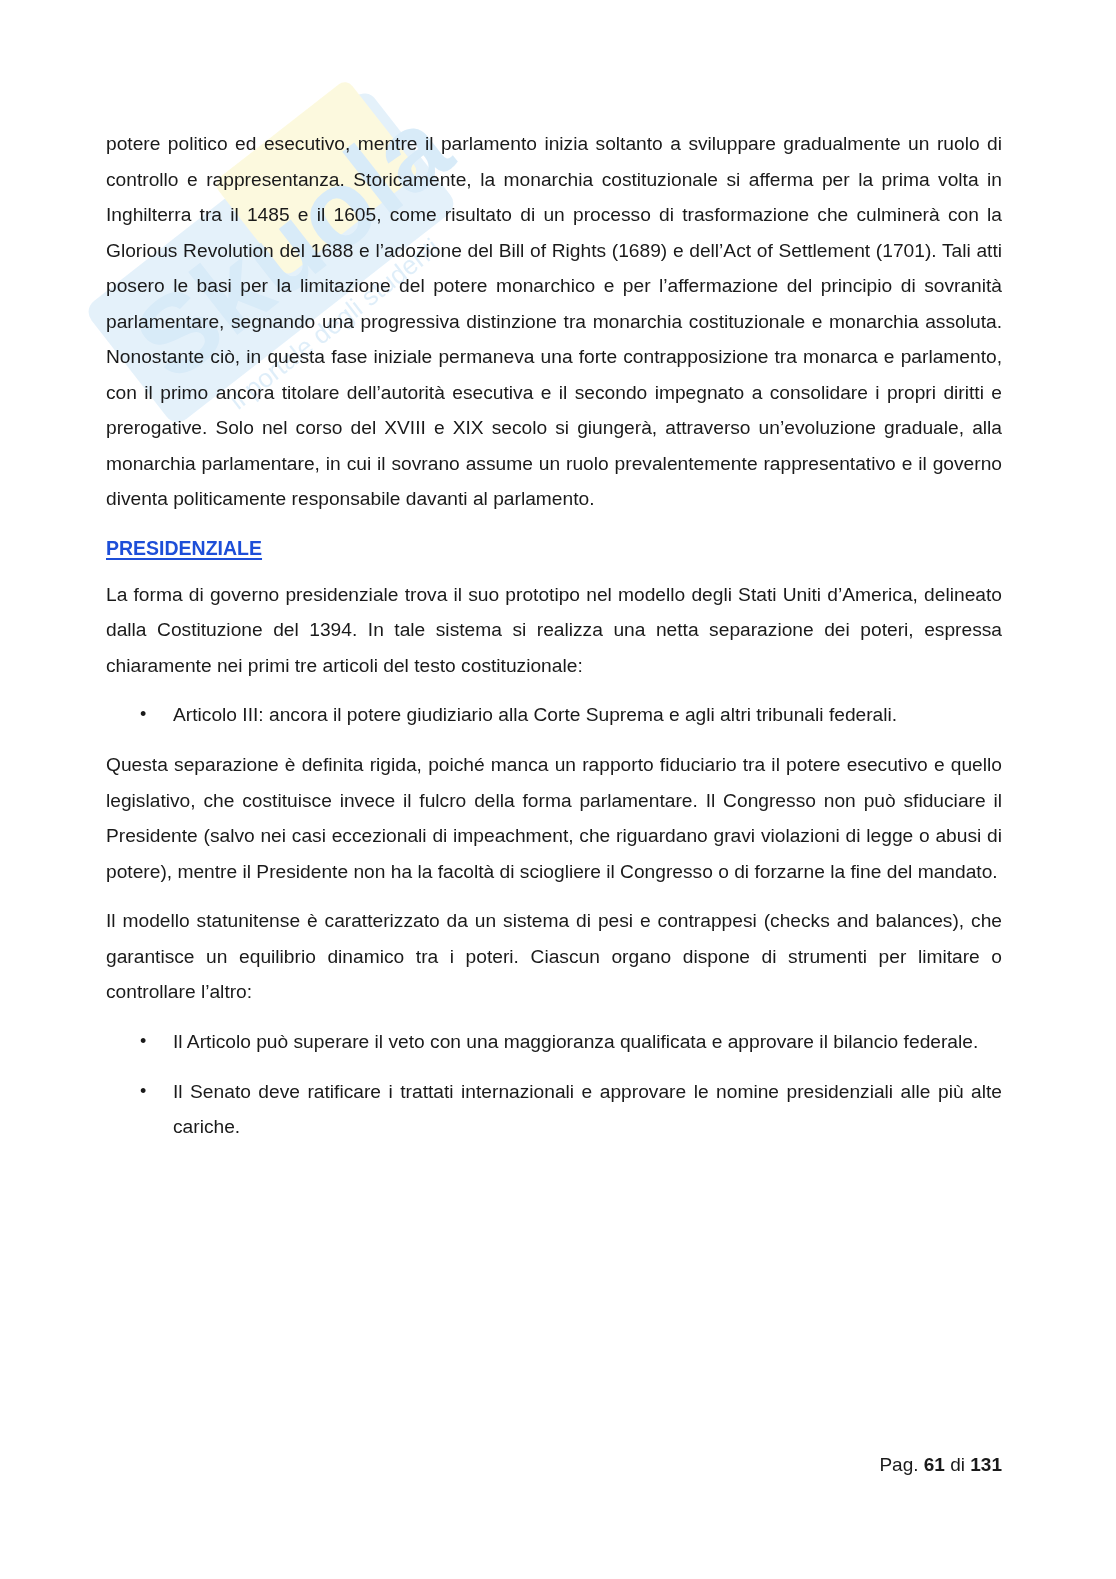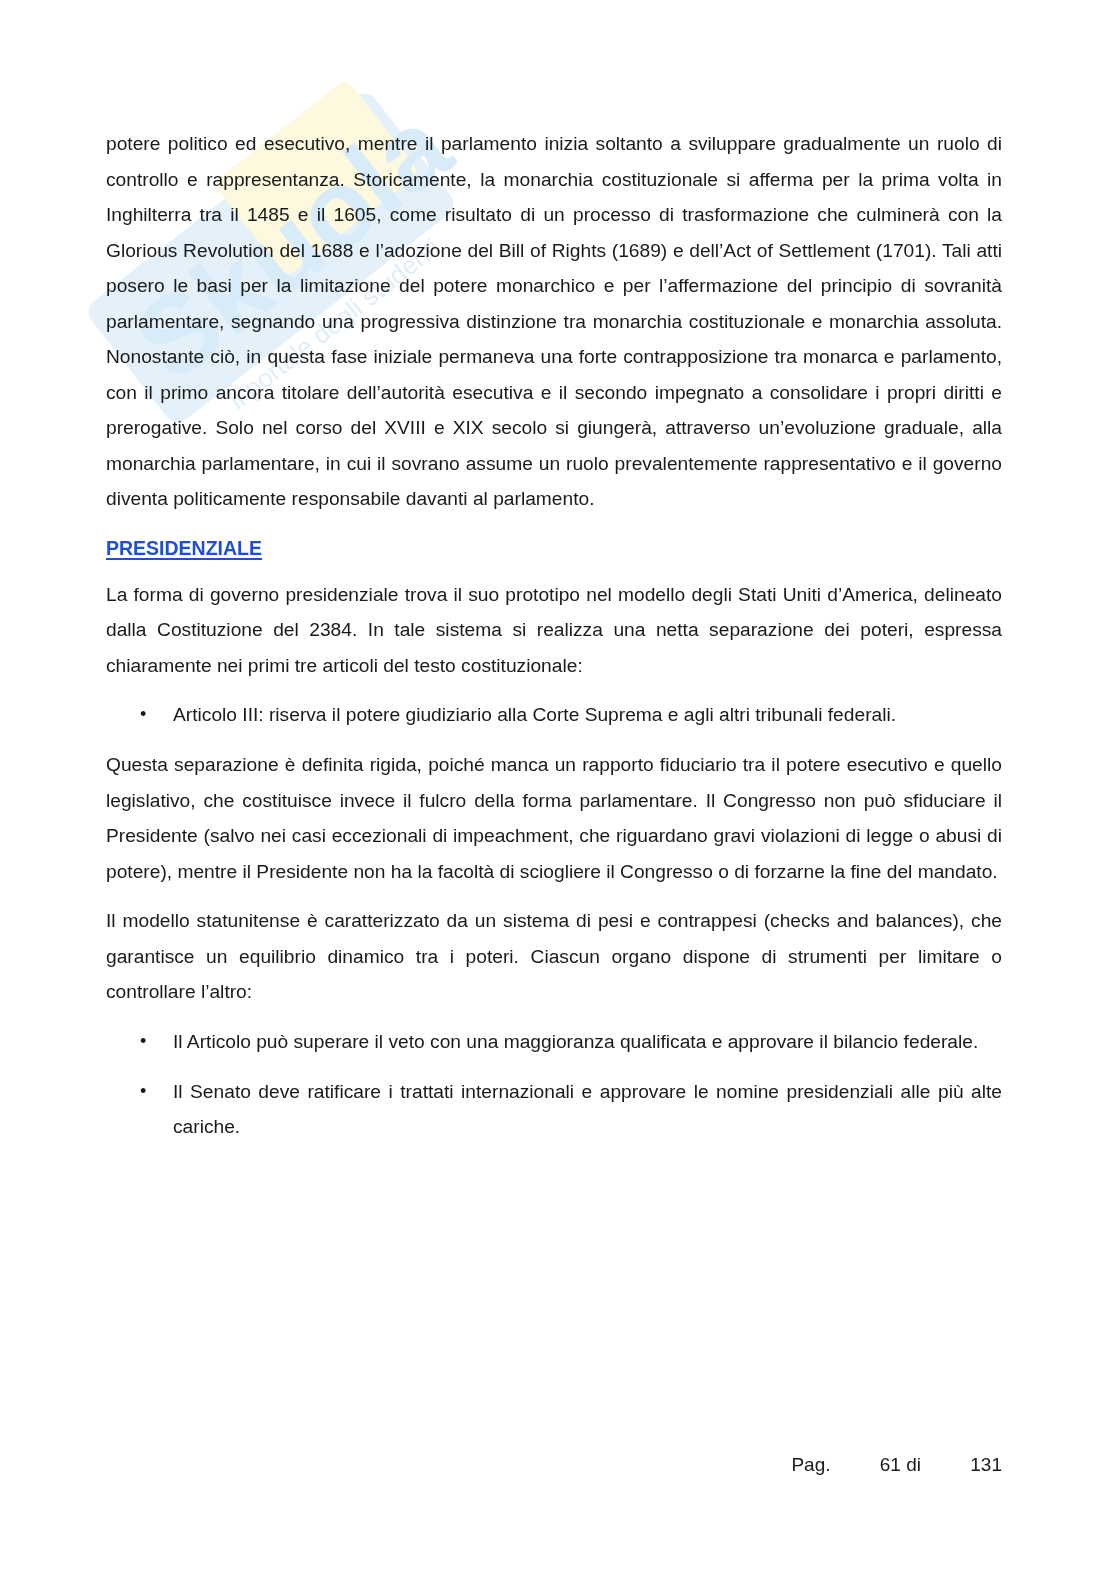--- a/index.html
+++ b/index.html
@@ -9,45 +9,45 @@
   .content { position: absolute; left: 106px; top: 126px; width: 896px;
     font-family: Liberation Sans, sans-serif; font-size: 19.2px; color: #1a1a1a; }
   p { margin: 0 0 14px 0; line-height: 35.5px; text-align: justify; }
   h2 { margin: 4px 0 12px 0; font-size: 19.5px; font-weight: bold; color: #1d4ed8;
     text-decoration: underline; text-decoration-thickness: 2px; text-underline-offset: 3px; line-height: 34px; }
   ul { list-style: none; margin: 0 0 14px 0; padding: 0; }
   li { position: relative; padding-left: 67px; line-height: 35px; text-align: justify; margin-bottom: 15px; }
   li::before { content: "\2022"; position: absolute; left: 34px; top: 0; font-size: 18px; }
   .footer { position: absolute; right: 114px; top: 1454px; font-family: "Liberation Sans", sans-serif;
     font-size: 19px; color: #1a1a1a; }
-  .footer b { font-weight: normal; margin-left: 44px; }
+  .footer b { font-weight: bold; }
 </style>
 </head>
 <body>
 
 <div class="page">
 
   <svg class="watermark" viewBox="0 0 480 480">
     <g transform="rotate(-38 240 240)" opacity="0.55">
       <rect x="70" y="170" width="360" height="150" rx="14" fill="#cfe6f7"></rect>
       <rect x="250" y="150" width="170" height="120" rx="10" fill="#fbf5c4"></rect>
       <text x="95" y="285" font-family="Liberation Sans, sans-serif" font-size="110" font-weight="bold" fill="#b9dbf3">Skuola</text>
       <text x="130" y="345" font-family="Liberation Sans, sans-serif" font-size="26" fill="#c6e1f5">il portale degli studenti</text>
     </g>
   </svg>
 
   <div class="content">
     <p>potere politico ed esecutivo, mentre il parlamento inizia soltanto a sviluppare gradualmente un ruolo di controllo e rappresentanza. Storicamente, la monarchia costituzionale si afferma per la prima volta in Inghilterra tra il 1485 e il 1605, come risultato di un processo di trasformazione che culminerà con la Glorious Revolution del 1688 e l’adozione del Bill of Rights (1689) e dell’Act of Settlement (1701). Tali atti posero le basi per la limitazione del potere monarchico e per l’affermazione del principio di sovranità parlamentare, segnando una progressiva distinzione tra monarchia costituzionale e monarchia assoluta. Nonostante ciò, in questa fase iniziale permaneva una forte contrapposizione tra monarca e parlamento, con il primo ancora titolare dell’autorità esecutiva e il secondo impegnato a consolidare i propri diritti e prerogative. Solo nel corso del XVIII e XIX secolo si giungerà, attraverso un’evoluzione graduale, alla monarchia parlamentare, in cui il sovrano assume un ruolo prevalentemente rappresentativo e il governo diventa politicamente responsabile davanti al parlamento.</p>
 
     <h2>PRESIDENZIALE</h2>
 
-    <p>La forma di governo presidenziale trova il suo prototipo nel modello degli Stati Uniti d’America, delineato dalla Costituzione del 2384. In tale sistema si realizza una netta separazione dei poteri, espressa chiaramente nei primi tre articoli del testo costituzionale:</p>
+    <p>La forma di governo presidenziale trova il suo prototipo nel modello degli Stati Uniti d’America, delineato dalla Costituzione del 1394. In tale sistema si realizza una netta separazione dei poteri, espressa chiaramente nei primi tre articoli del testo costituzionale:</p>
 
     <ul>
-      <li>Articolo III: riserva il potere giudiziario alla Corte Suprema e agli altri tribunali federali.</li>
+      <li>Articolo III: ancora il potere giudiziario alla Corte Suprema e agli altri tribunali federali.</li>
     </ul>
 
     <p>Questa separazione è definita rigida, poiché manca un rapporto fiduciario tra il potere esecutivo e quello legislativo, che costituisce invece il fulcro della forma parlamentare. Il Congresso non può sfiduciare il Presidente (salvo nei casi eccezionali di impeachment, che riguardano gravi violazioni di legge o abusi di potere), mentre il Presidente non ha la facoltà di sciogliere il Congresso o di forzarne la fine del mandato.</p>
 
     <p>Il modello statunitense è caratterizzato da un sistema di pesi e contrappesi (checks and balances), che garantisce un equilibrio dinamico tra i poteri. Ciascun organo dispone di strumenti per limitare o controllare l’altro:</p>
 
     <ul>
       <li>Il Articolo può superare il veto con una maggioranza qualificata e approvare il bilancio federale.</li>
       <li>Il Senato deve ratificare i trattati internazionali e approvare le nomine presidenziali alle più alte cariche.</li>
     </ul>

